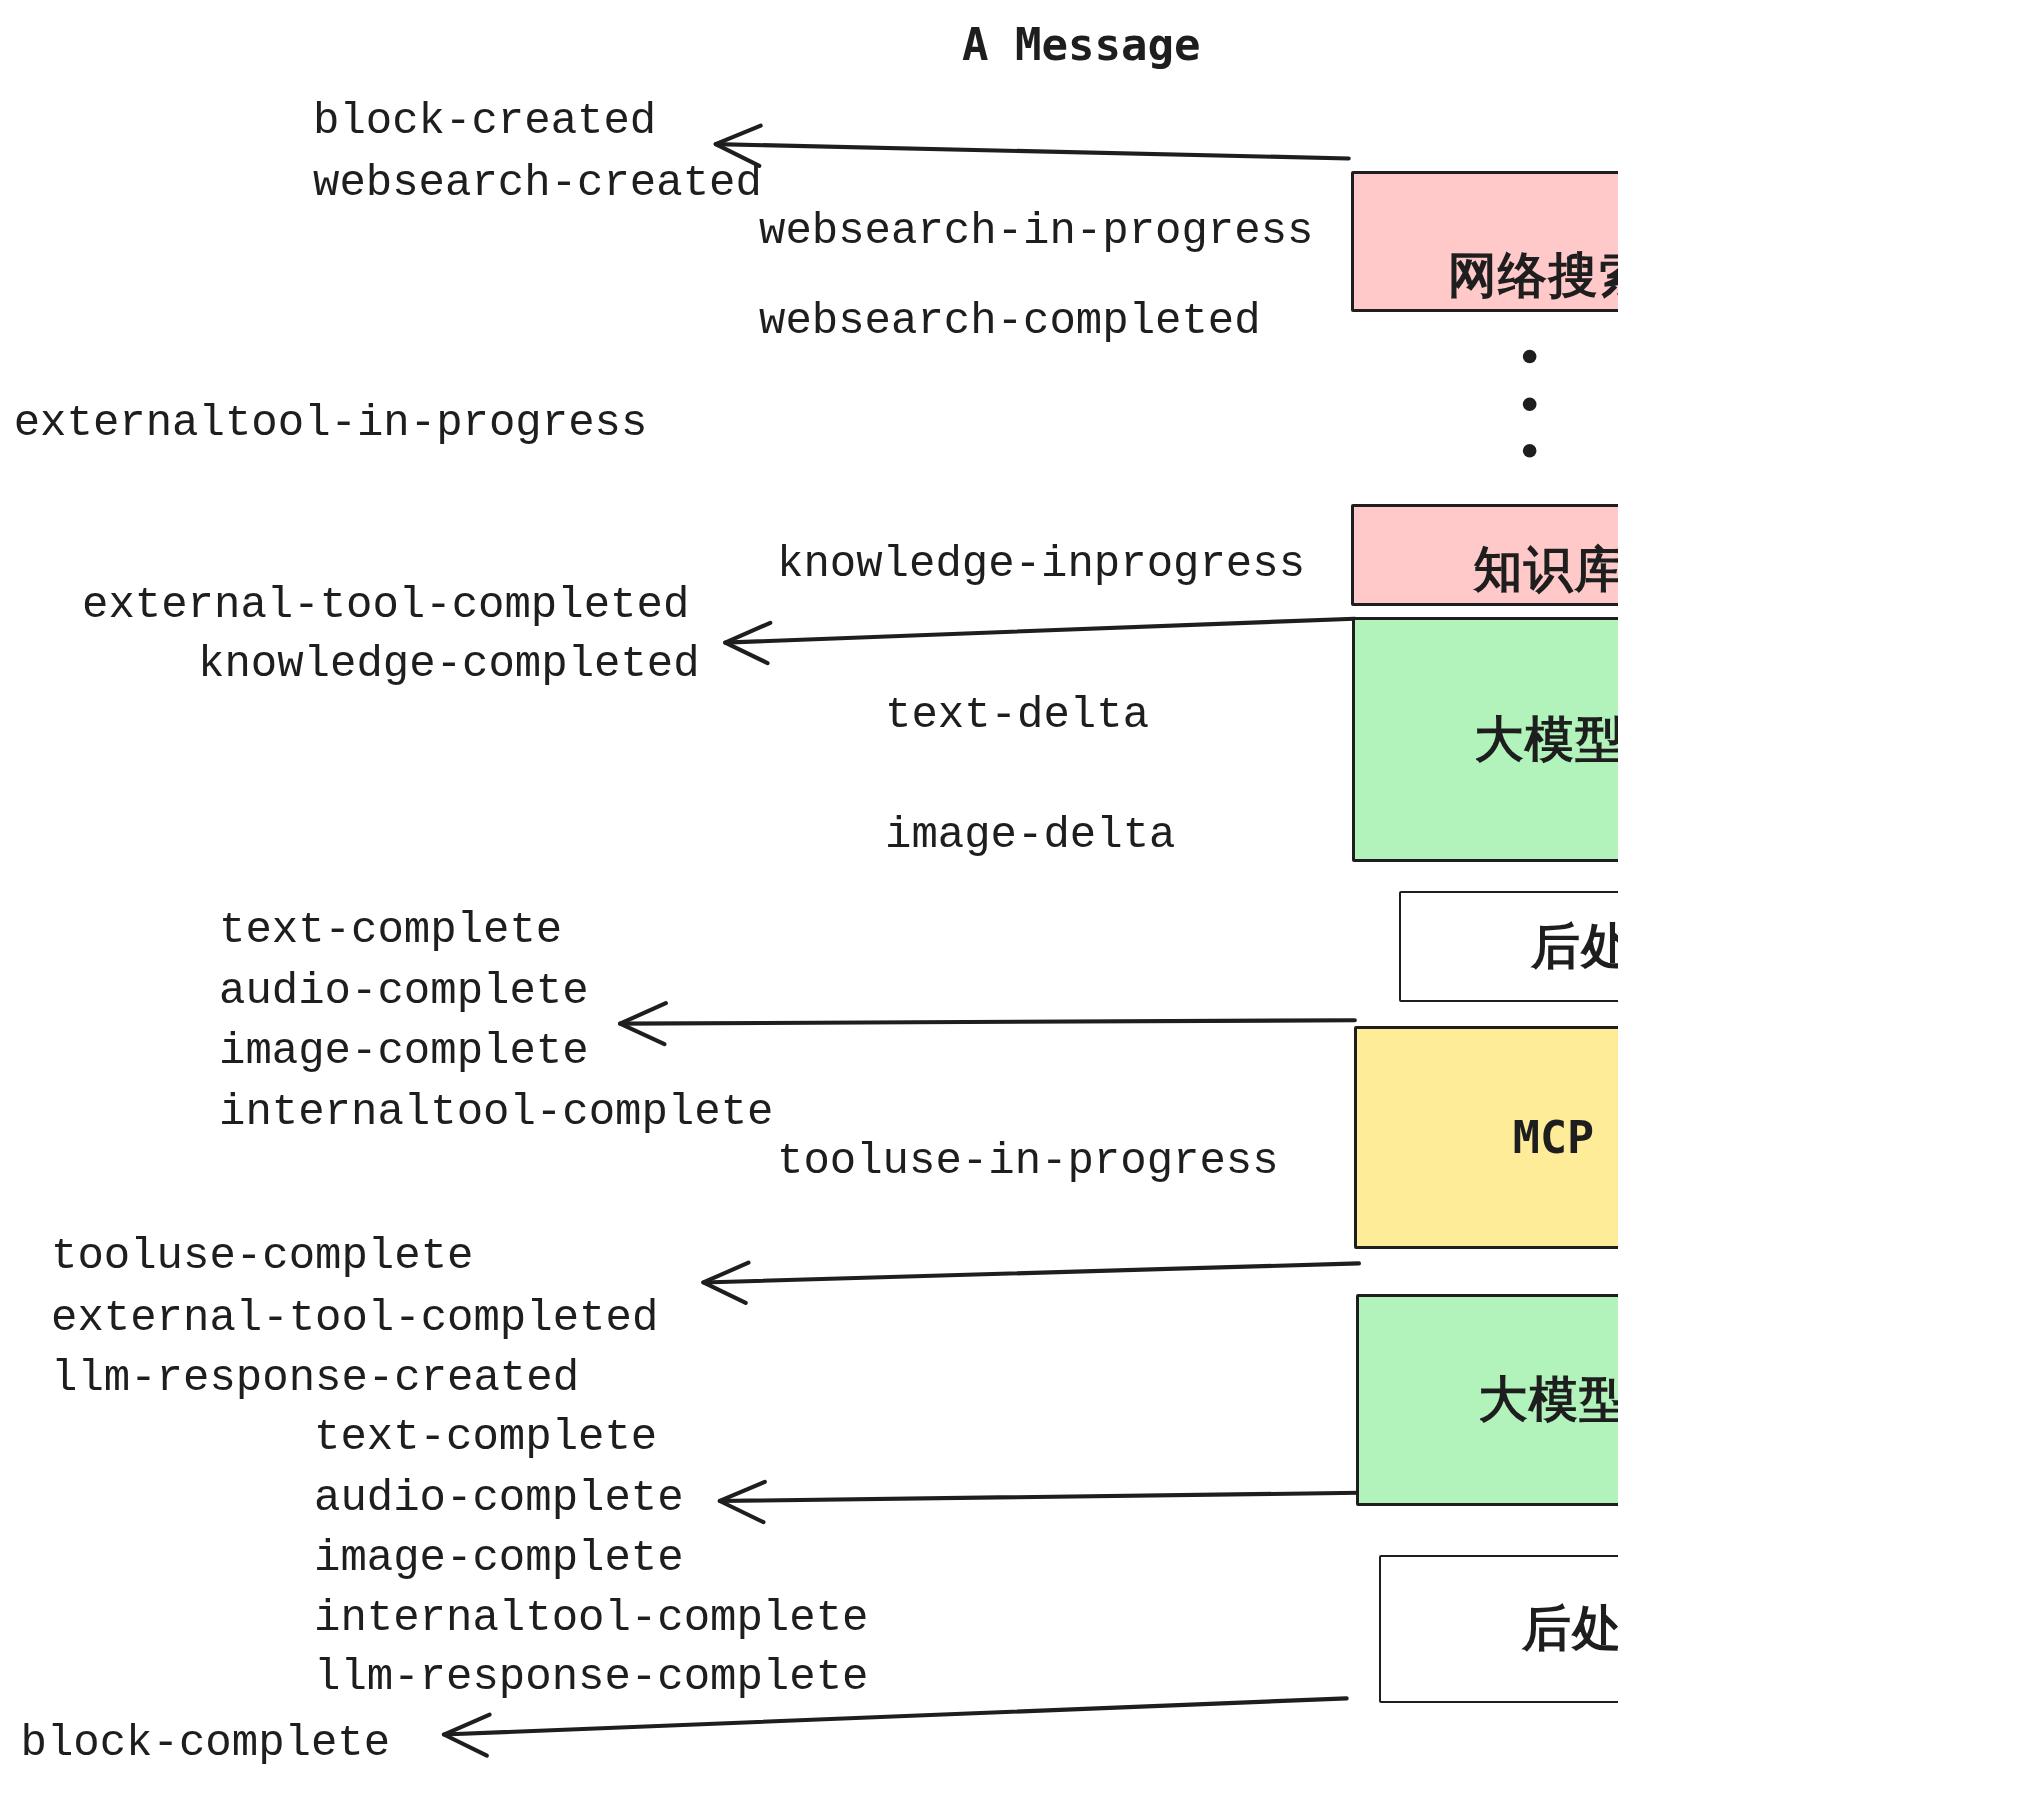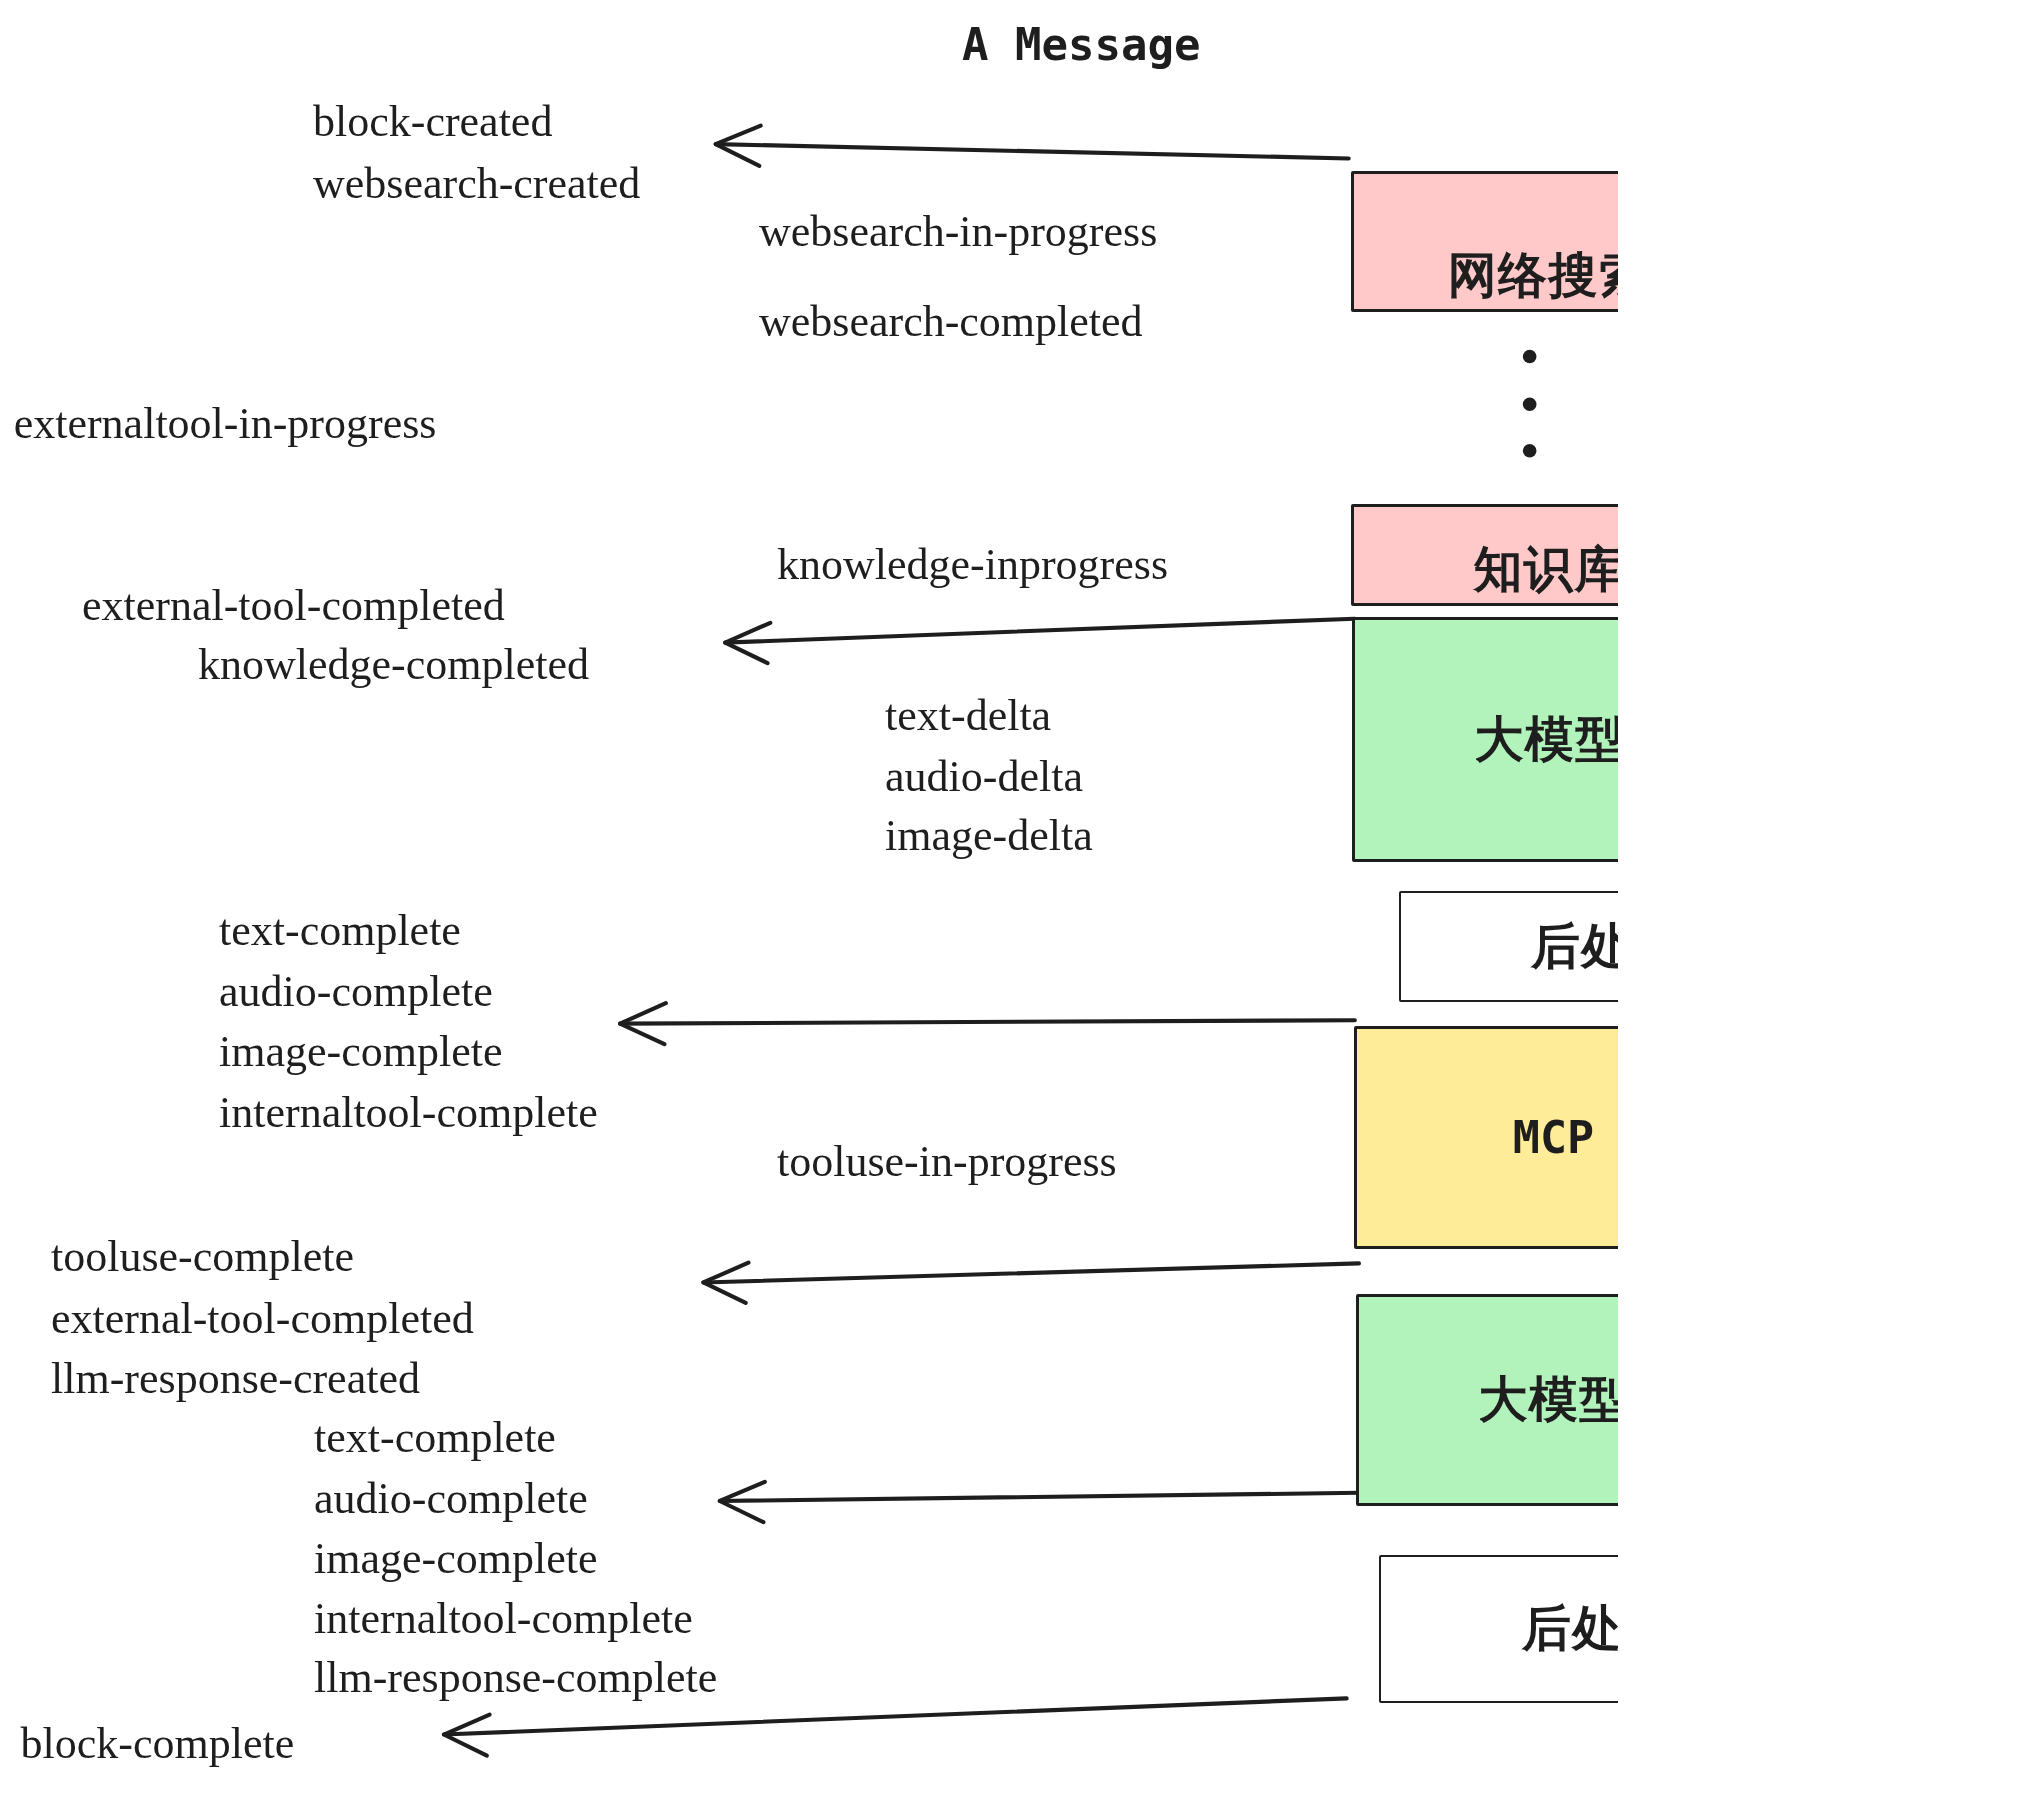--- a/index.html
+++ b/index.html
@@ -25,21 +25,21 @@
   }
   .title {
     position: absolute;
     font-family: "DejaVu Sans Mono", monospace;
     font-size: 44px;
     font-weight: 600;
     white-space: nowrap;
   }
   .ev {
     position: absolute;
-    font-family: Liberation Serif, serif;
+    font-family: Liberation Mono, monospace;
     font-size: 44px;
     line-height: 55px;
     white-space: nowrap;
     letter-spacing: 0px;
   }
   .box {
     position: absolute;
     box-sizing: border-box;
     border: 3.4px solid #1e1e1e;
     border-radius: 2px;
@@ -139,21 +139,20 @@
 
   <div class="ev" style="left:313px;  top:94px">block-created</div>
   <div class="ev" style="left:313px;  top:156px">websearch-created</div>
   <div class="ev" style="left:759px; top:204px">websearch-in-progress</div>
   <div class="ev" style="left:759px; top:294px">websearch-completed</div>
   <div class="ev" style="left:13.7px;   top:396px">externaltool-in-progress</div>
   <div class="ev" style="left:777px; top:537px">knowledge-inprogress</div>
   <div class="ev" style="left:82px;  top:578px">external-tool-completed</div>
   <div class="ev" style="left:198px;  top:637px">knowledge-completed</div>
   <div class="ev" style="left:885px; top:688px">text-delta</div>
-  <div class="ev" style="left:885px; top:749px">audio-delta</div>
   <div class="ev" style="left:885px; top:808px">image-delta</div>
   <div class="ev" style="left:219px;  top:903px">text-complete</div>
   <div class="ev" style="left:219px;  top:964px">audio-complete</div>
   <div class="ev" style="left:219px;  top:1024px">image-complete</div>
   <div class="ev" style="left:219px;  top:1085px">internaltool-complete</div>
   <div class="ev" style="left:777px; top:1134px">tooluse-in-progress</div>
   <div class="ev" style="left:51px;   top:1229px">tooluse-complete</div>
   <div class="ev" style="left:51px;   top:1291px">external-tool-completed</div>
   <div class="ev" style="left:51px;   top:1351px">llm-response-created</div>
   <div class="ev" style="left:314px;  top:1410px">text-complete</div>

